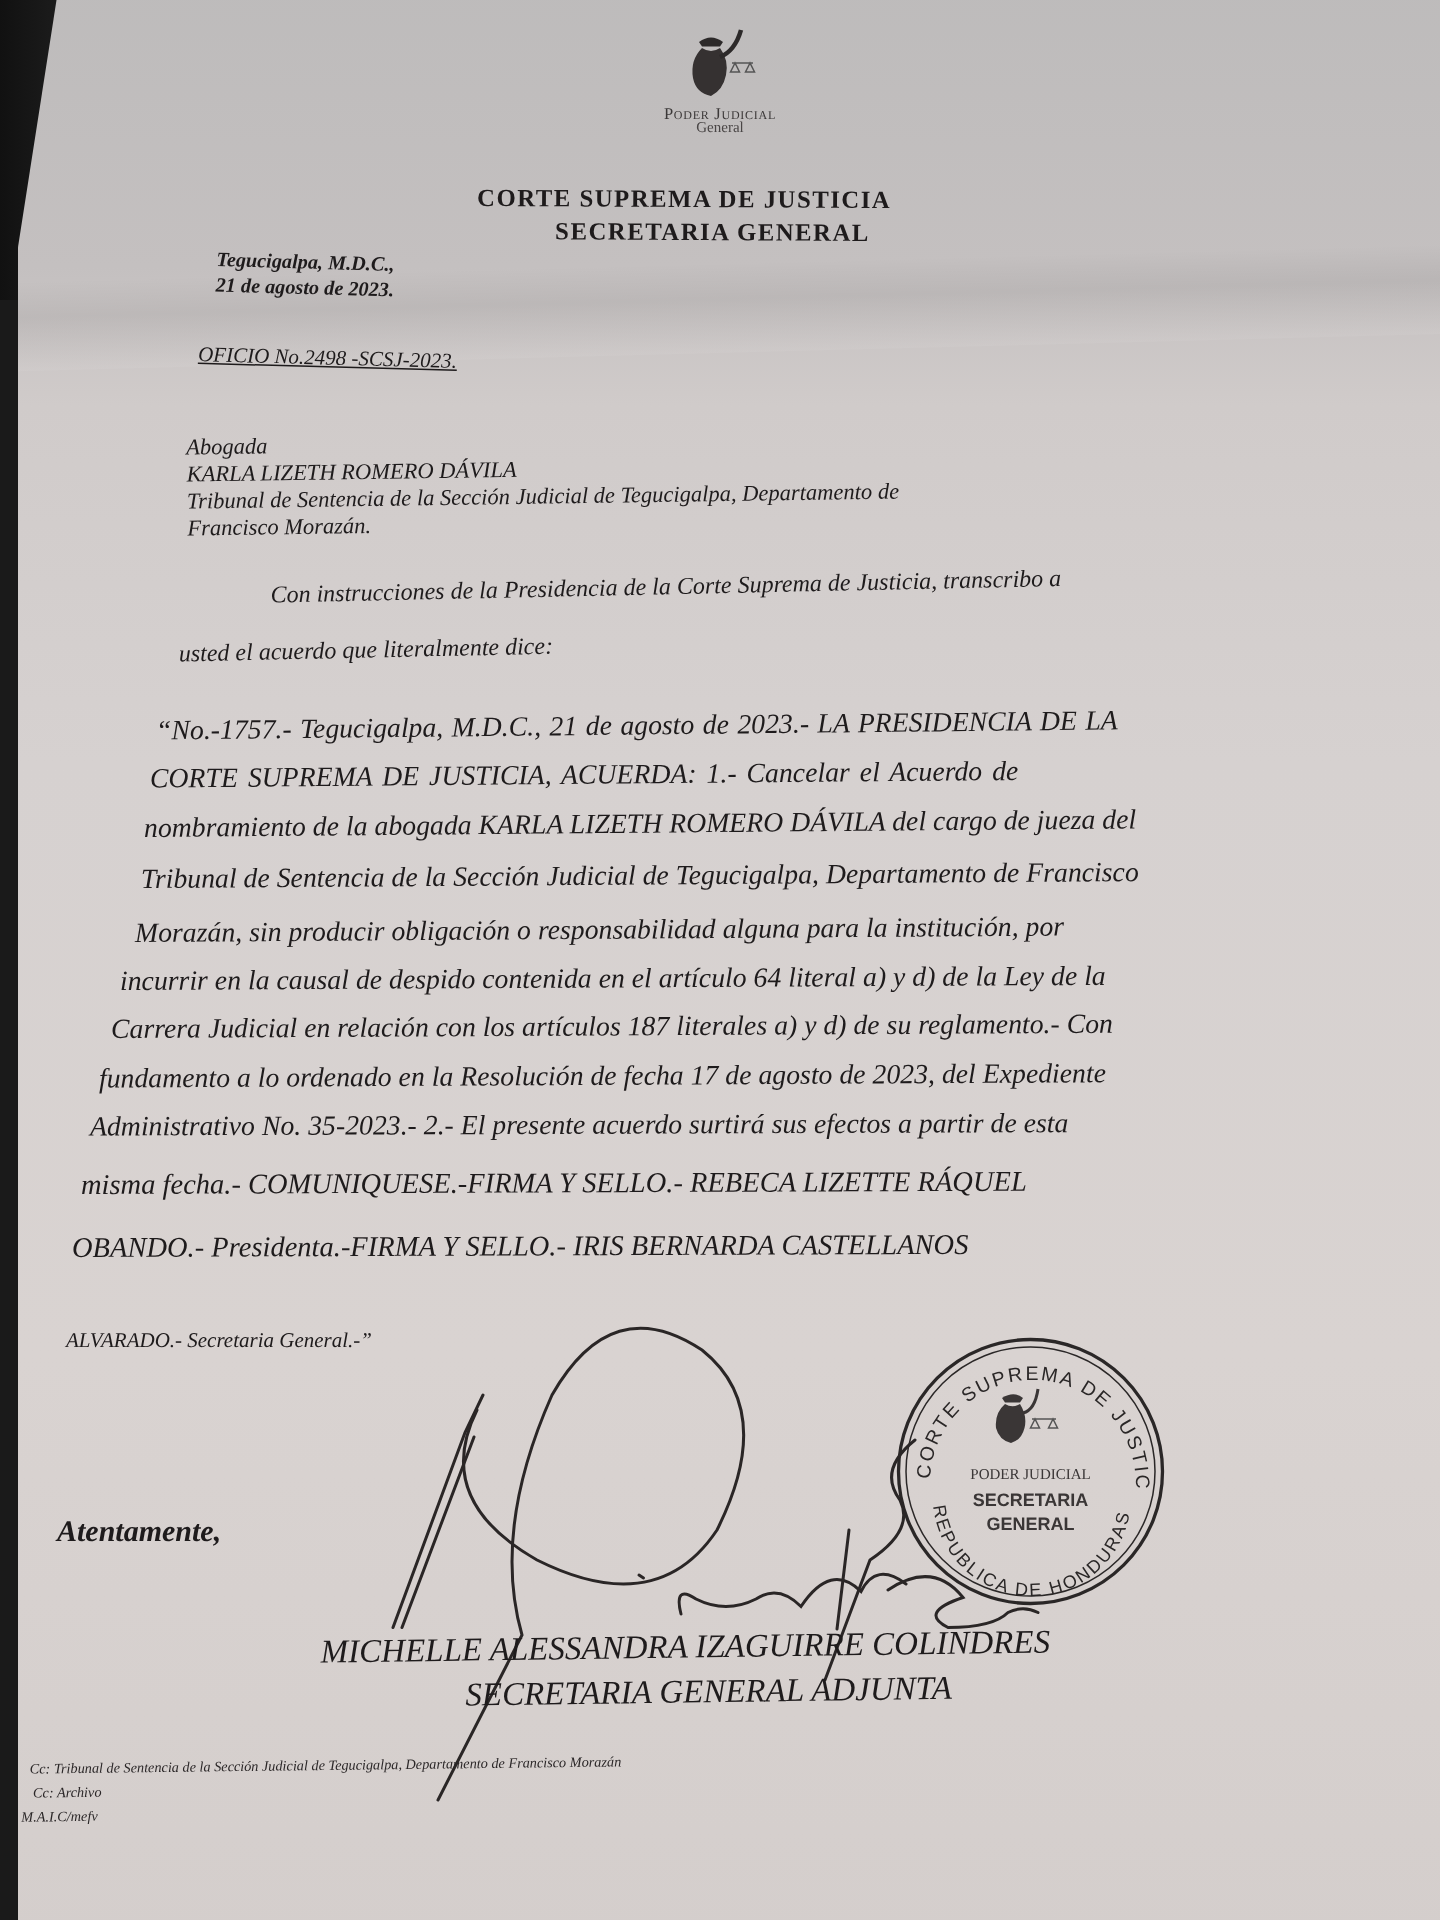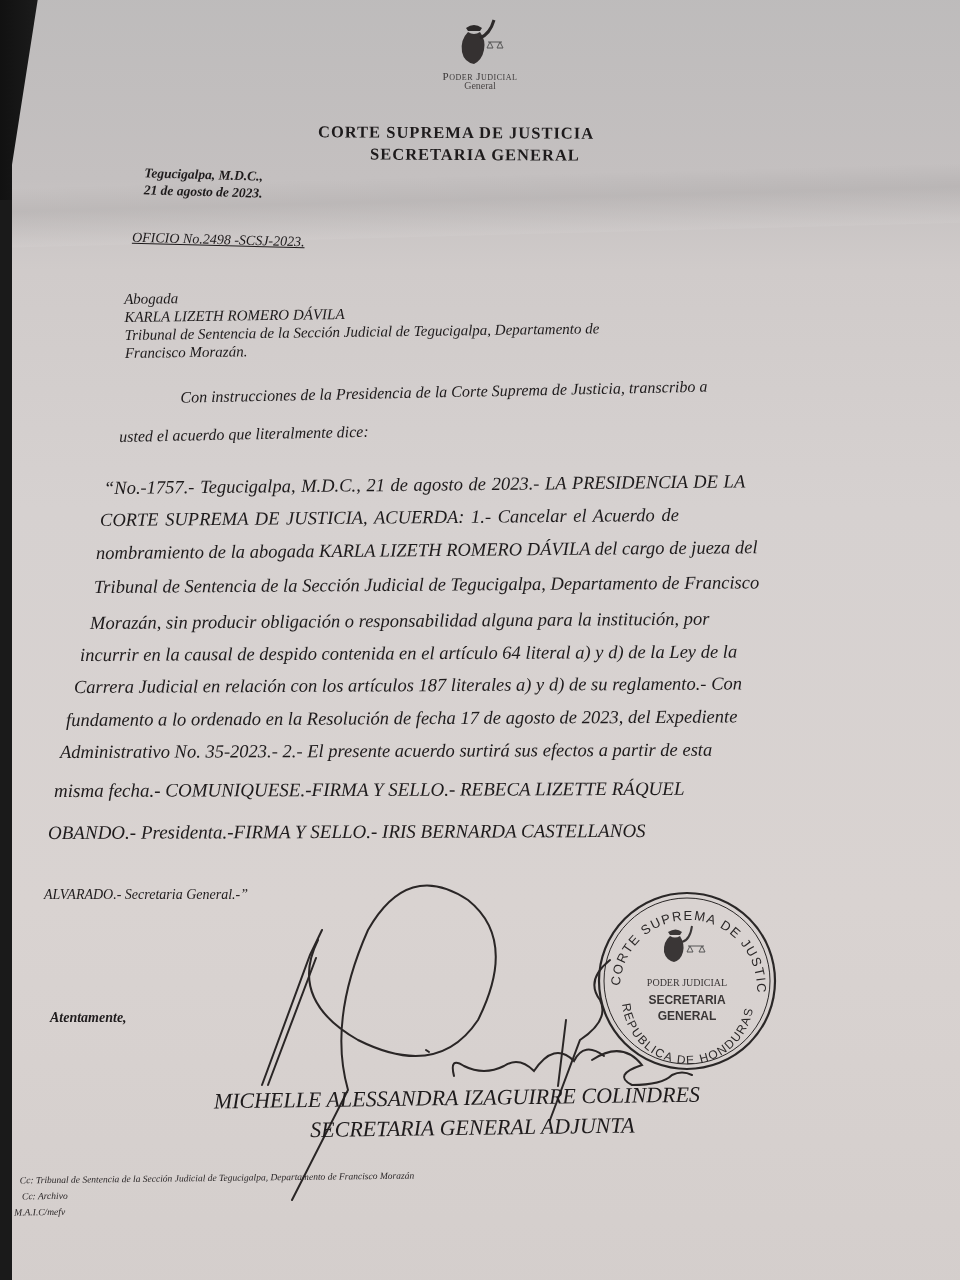--- a/index.html
+++ b/index.html
@@ -49,21 +49,21 @@
 
     .addressee { left: 124px; top: 290px; font-size: 15px; font-style: italic; line-height: 18px; transform: rotate(-0.8deg); transform-origin: left top; }
 
     .intro { left: 118px; top: 380px; font-size: 16px; font-style: italic; transform: rotate(-1.2deg); transform-origin: left top; }
     .intro div { line-height: 38px; }
     .intro .indent { padding-left: 62px; }
 
     .body-lines { position: absolute; left: 0; top: 0; }
     .bl { position: absolute; font-style: italic; font-size: 18.5px; white-space: nowrap; transform-origin: left center; font-family: "Liberation Serif", serif; }
 
-    .closing { left: 50px; top: 1010px; font-size: 14px; font-style: italic; font-weight: bold; text-align: right; }
+    .closing { left: 38px; top: 1010px; font-size: 20px; font-style: italic; font-weight: bold; text-align: right; }
 
     .signer { left: 214px; top: 1083px; font-size: 22px; font-style: italic; text-align: center; transform: rotate(-0.8deg); }
     .signer div { line-height: 30px; }
     .signer .t2 { padding-left: 96px; text-align: left; }
 
     .cc { left: 20px; top: 1170px; font-size: 9.5px; font-style: italic; line-height: 16px; color: #2b2728; transform: rotate(-0.7deg); }
 
     .seal { position: absolute; left: 592px; top: 886px; width: 190px; height: 190px; }
     .signature { position: absolute; left: 0; top: 0; width: 960px; height: 1280px; pointer-events: none; }
   </style>

